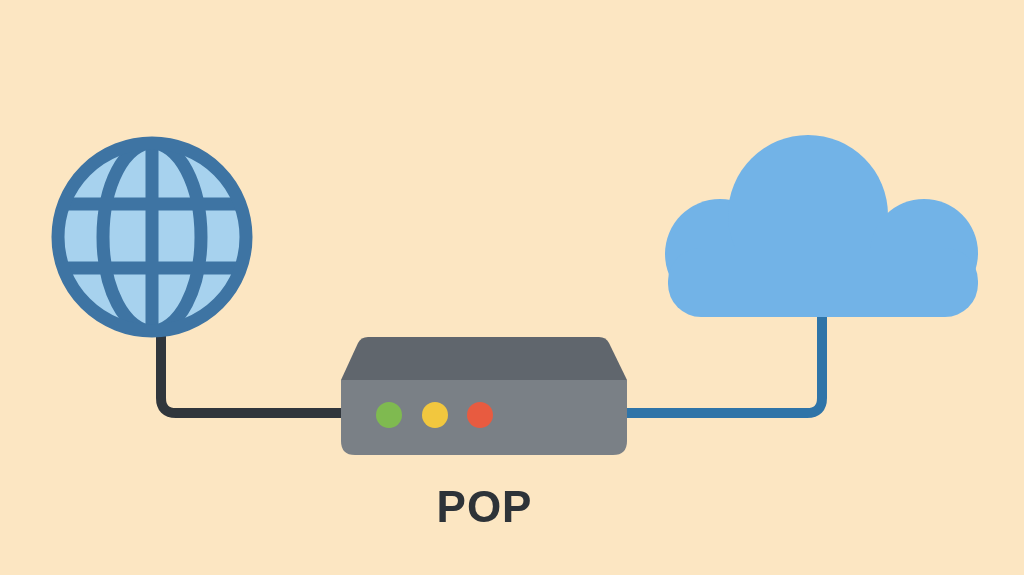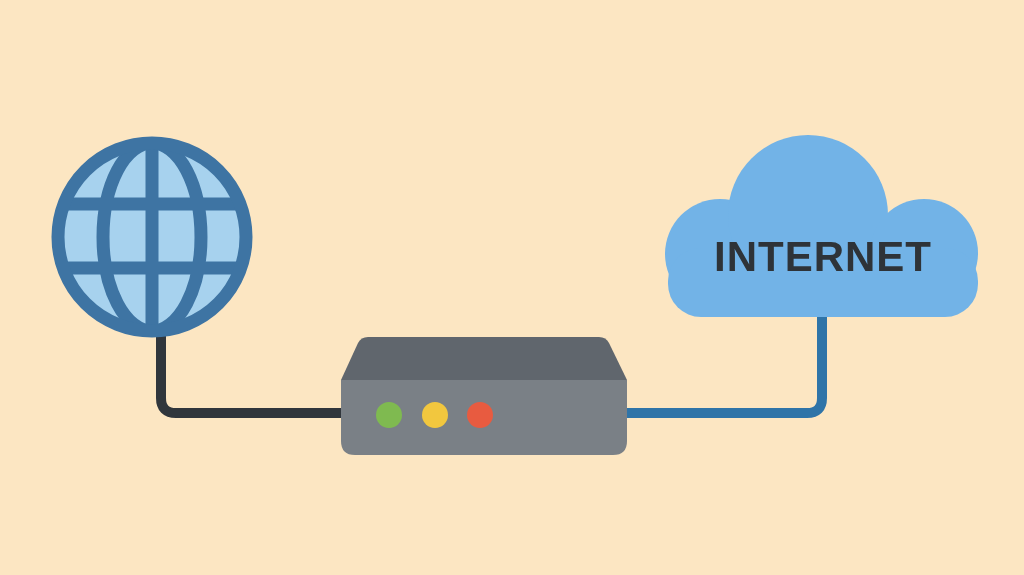--- a/index.html
+++ b/index.html
@@ -78,16 +78,16 @@
     </g>
 
     <g fill="#72B3E7">
       <circle cx="720" cy="254" r="55"></circle>
       <circle cx="808" cy="215" r="80"></circle>
       <circle cx="924" cy="253" r="54"></circle>
       <rect x="668" y="248" width="310" height="69" rx="33"></rect>
     </g>
   </svg>
 
-  <div class="node-label internet-label" style="color: rgb(46, 51, 56);">INTERNET</div>
 
+  <div class="node-label pop-label" style="color: rgb(46, 51, 56);">POP</div>
 
 </div>
 
 </body></html>

